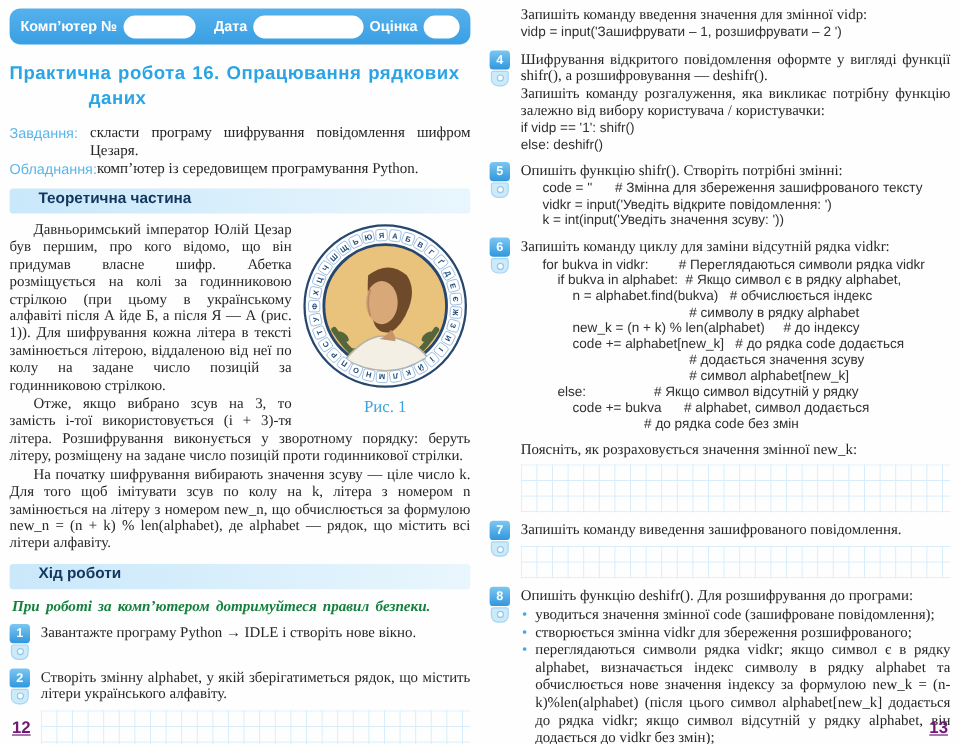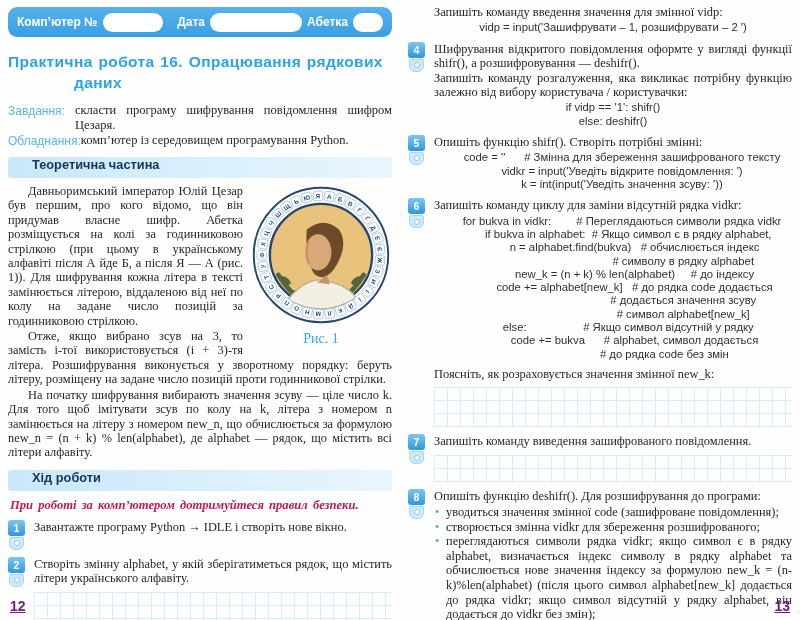--- a/index.html
+++ b/index.html
@@ -29,35 +29,35 @@
 
   .band{margin:9px 0 6px 0;height:21px;line-height:21px;border-radius:3px;
         background:linear-gradient(90deg,#c9e8fa,#e9f6fd);
         color:#12365f;font:bold 12.8px "Liberation Sans",sans-serif;padding-left:24px;}
 
   .para{font-size:12.4px;line-height:14.4px;text-align:justify;text-indent:20px;margin:0 0 1px 0;}
 
   .figure{float:right;width:142px;margin:0 0 2px 7px;text-align:center;}
   .figure .cap{color:#3aa6e0;font-size:14px;margin-top:1px;}
 
-  .safety{font:bold italic 12.6px/15px "Liberation Serif",serif;color:#be185d;
+  .safety{font:bold italic 12.6px/15px "Liberation Serif",serif;color:#15803d;
           margin:7px 0 4px 2px;word-spacing:2px;}
 
   .step{display:flex;gap:9px;margin-top:7px;}
   .badge-stack{flex:0 0 17px;}
   .badge{width:17px;height:16px;border-radius:3px;background:linear-gradient(#7cc7f1,#2f97de);
          color:#fff;font:bold 10.5px/16px "Liberation Sans",sans-serif;text-align:center;}
   .badge-tab{width:13px;height:11px;margin:1px auto 0;background:#cdeaf9;border:1px solid #a5d6f3;
              border-radius:2px 2px 6px 6px;display:flex;align-items:center;justify-content:center;}
   .badge-dot{width:4px;height:4px;border-radius:50%;background:#fff;border:1px solid #8fc9ee;}
   .step-body{flex:1;min-width:0;}
   .step-text{font-size:12.4px;line-height:14.4px;text-align:justify;}
 
   .code{font-family:"Liberation Sans",sans-serif;margin-top:2px;}
-  .code .line{white-space:pre;font-size:11.3px;line-height:13.3px;color:#303030;text-align:center;}
+  .code .line{white-space:pre;font-size:11.3px;line-height:13.3px;color:#303030;}
   .code.indented{margin-left:18px;}
 
   .grid{background-image:linear-gradient(#d7eefa 1px,transparent 1px),
                          linear-gradient(90deg,#d7eefa 1px,transparent 1px);
         background-size:13px 13px;margin-top:6px;}
   .grid.h3{height:40px;}
   .grid.h2{height:27px;}
 
   .bullets{margin-top:2px;}
   .bullets .line{position:relative;padding-left:12px;font-size:12.4px;line-height:14.6px;
@@ -75,21 +75,21 @@
 <div class="spread">
 
   <div class="page left">
 
     <div class="topbar">
       <span class="lbl">Комп’ютер №</span>
       <span class="pill computer"></span>
       <span class="sp"></span>
       <span class="lbl">Дата</span>
       <span class="pill date"></span>
-      <span class="lbl">Абетка</span>
+      <span class="lbl">Оцінка</span>
       <span class="pill grade"></span>
     </div>
 
     <div class="title">Практична робота 16. Опрацювання рядкових даних</div>
 
     <div class="kv">
       <span class="k">Завдання:</span>
       <span class="v">скласти програму шифрування повідомлення шифром Цезаря.</span>
     </div>
     <div class="kv">

